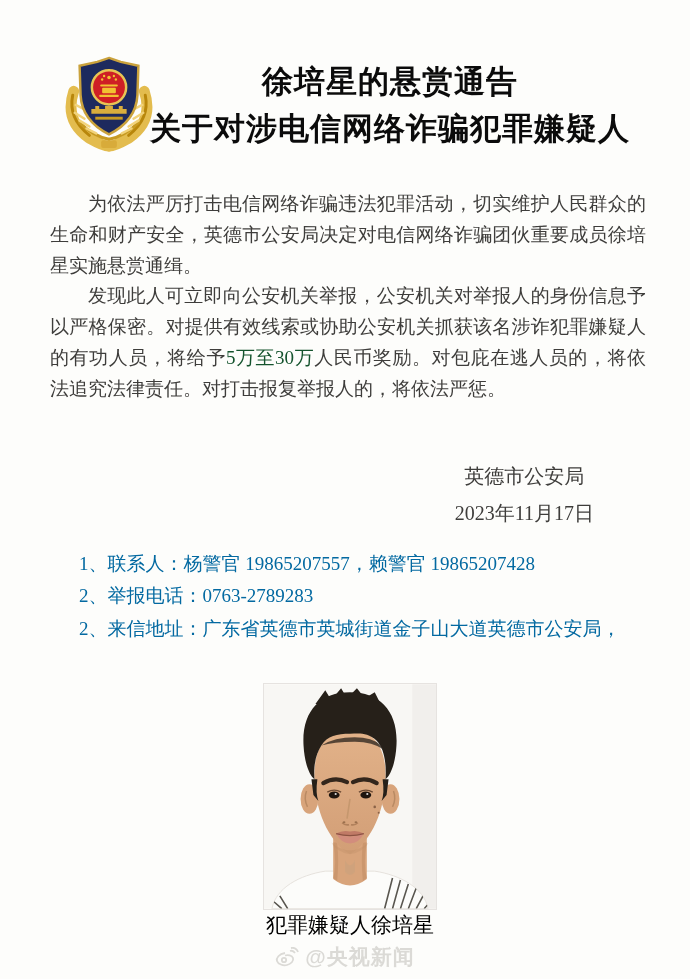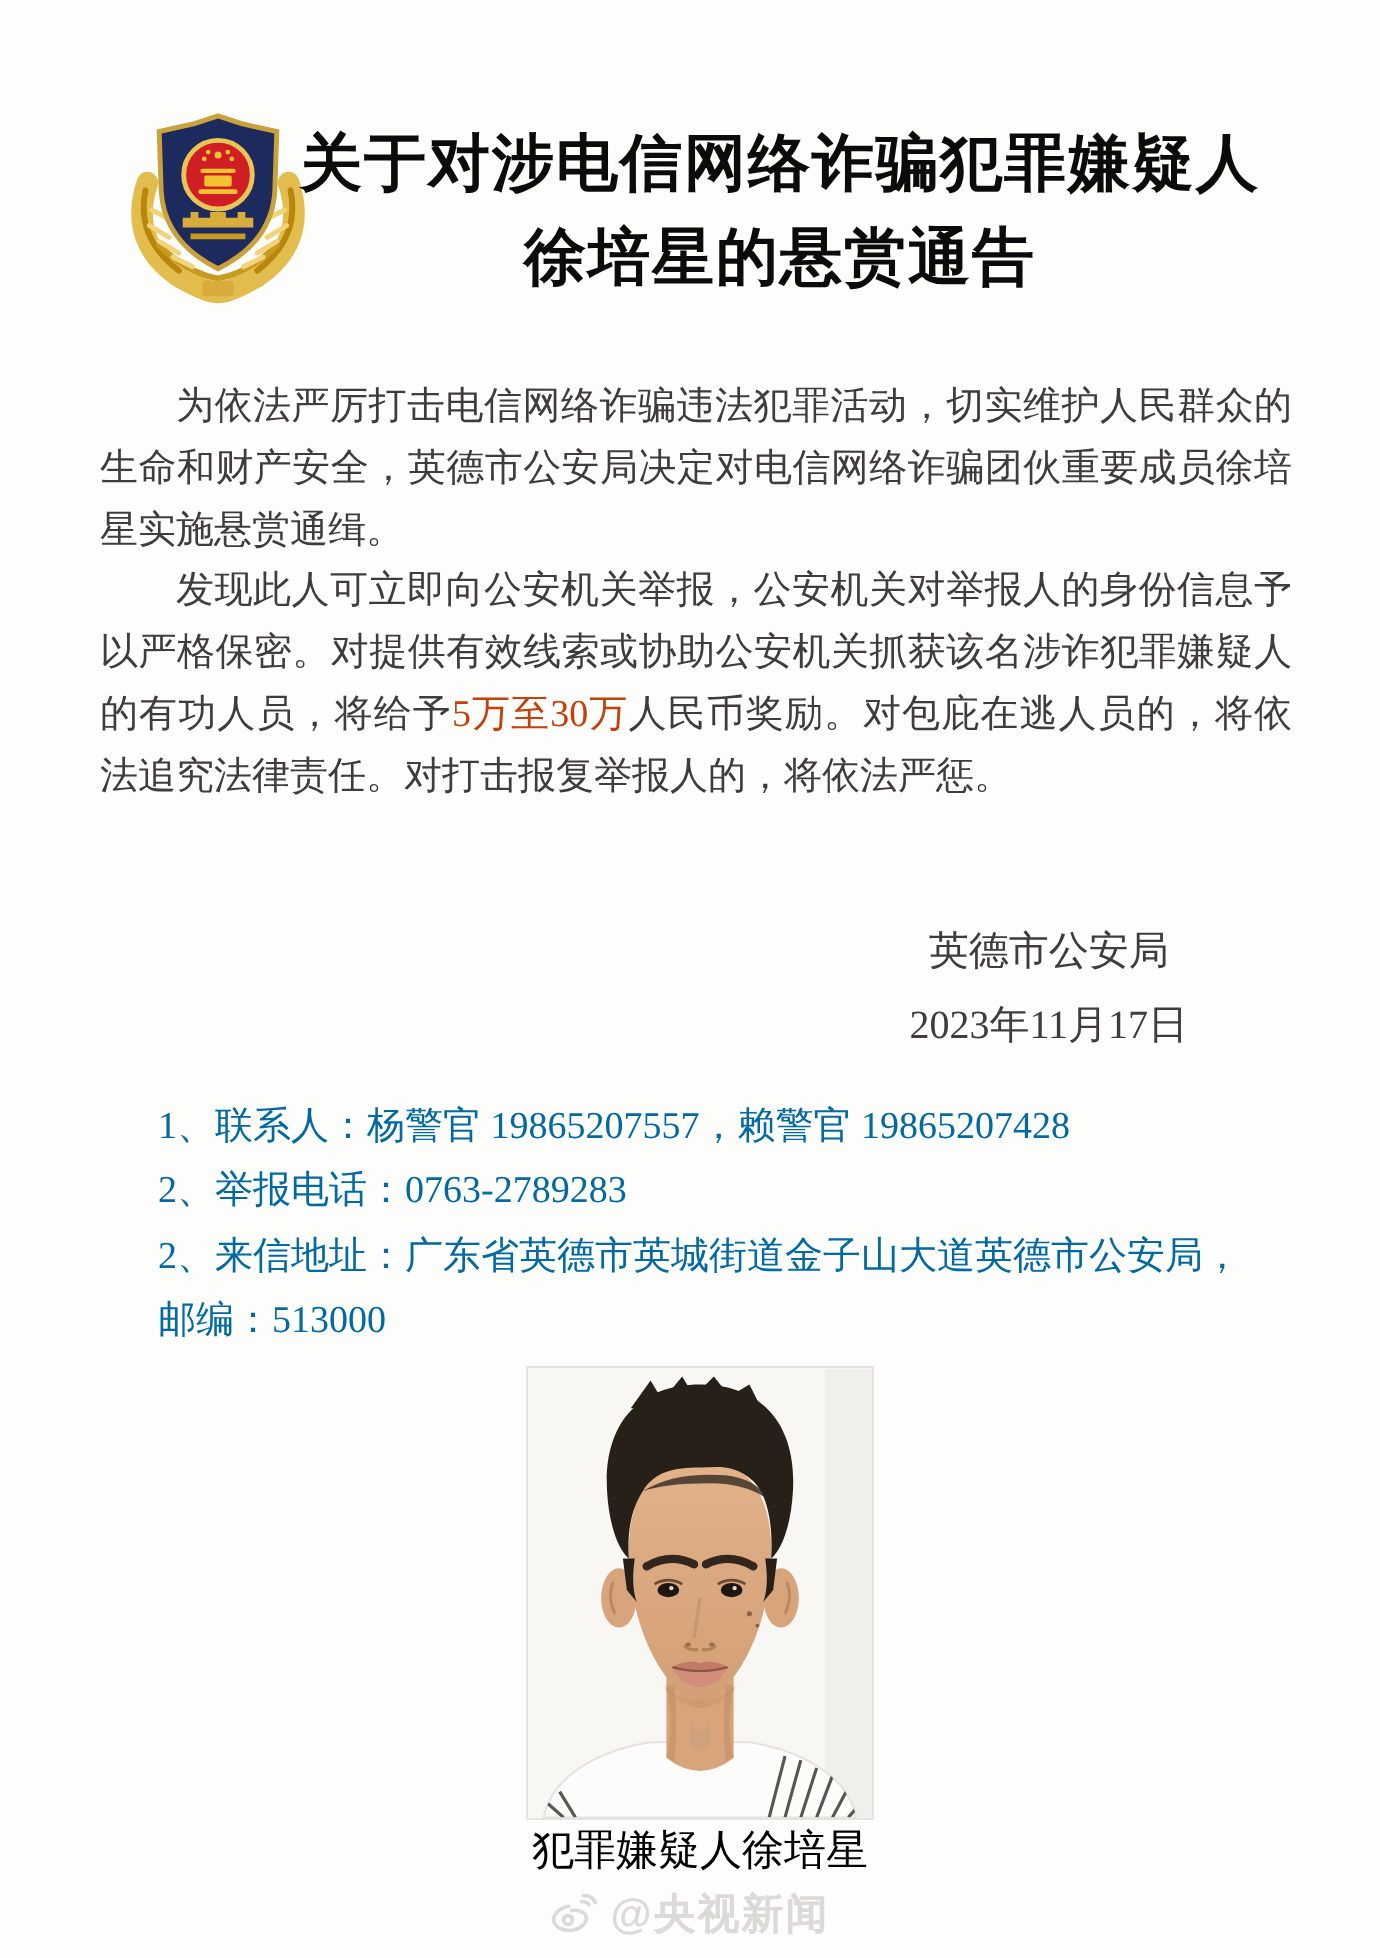--- a/index.html
+++ b/index.html
@@ -28,21 +28,21 @@
     letter-spacing:1px;
   }
   
   .body-text{
     position:absolute;left:50px;top:189px;width:596px;
     font-size:19px;line-height:30.8px;
     color:#3e3d3b;
     text-align:justify;
   }
   .body-text p{margin:0;text-indent:2em;}
-  .reward{color:#c2410c;margin-top:32px;}
+  .reward{color:#14532d;margin-top:32px;}
   
   .signature{
     position:absolute;top:458px;right:96px;
     text-align:center;
     font-size:20px;line-height:37px;
     color:#3e3d3b;
     margin-left:48px;
   }
   
   .contacts{
@@ -106,39 +106,38 @@
         <rect x="43" y="34.5" width="14" height="5.5" rx="1"></rect>
         <rect x="40" y="41.5" width="20" height="2.4" rx="1"></rect>
       </g>
 
       <path d="M32,56 h4 v-3 h4 v3 h6 v-3 h8 v3 h6 v-3 h4 v3 h4 v5 h-36 z" fill="#d9ad3c"></path>
       <path d="M36,64 h28 v3 h-28 z" fill="#c79a22"></path>
     </svg>
   </div>
 
   <div class="title">
+    <div>徐培星的悬赏通告</div>
     <div>关于对涉电信网络诈骗犯罪嫌疑人</div>
-    <div>徐培星的悬赏通告</div>
   </div>
 
   <div class="body-text">
     <p>为依法严厉打击电信网络诈骗违法犯罪活动，切实维护人民群众的生命和财产安全，英德市公安局决定对电信网络诈骗团伙重要成员徐培星实施悬赏通缉。</p>
     <p><span>发现此人可立即向公安机关举报，公安机关对举报人的身份信息予以严格保密。对提供有效线索或协助公安机关抓获该名涉诈犯罪嫌疑人的有功人员，将给予</span><span class="reward">5万至30万</span><span>人民币奖励。对包庇在逃人员的，将依法追究法律责任。对打击报复举报人的，将依法严惩。</span></p>
   </div>
 
   <div class="signature">
     <div>英德市公安局</div>
     <div>2023年11月17日</div>
   </div>
 
   <div class="contacts">
     <div>1、联系人：杨警官 19865207557，赖警官 19865207428</div>
     <div>2、举报电话：0763-2789283</div>
     <div>2、来信地址：广东省英德市英城街道金子山大道英德市公安局，</div>
-    <div>邮编：513000</div>
   </div>
 
   <div class="photo">
     <svg viewBox="0 0 174 227" xmlns="http://www.w3.org/2000/svg" aria-hidden="true">
       <defs>
         <linearGradient id="skin" x1="0" y1="0" x2="0" y2="1">
           <stop offset="0" stop-color="#e2b289"></stop>
           <stop offset="1" stop-color="#d29e76"></stop>
         </linearGradient>
         <clipPath id="shirtclip">

